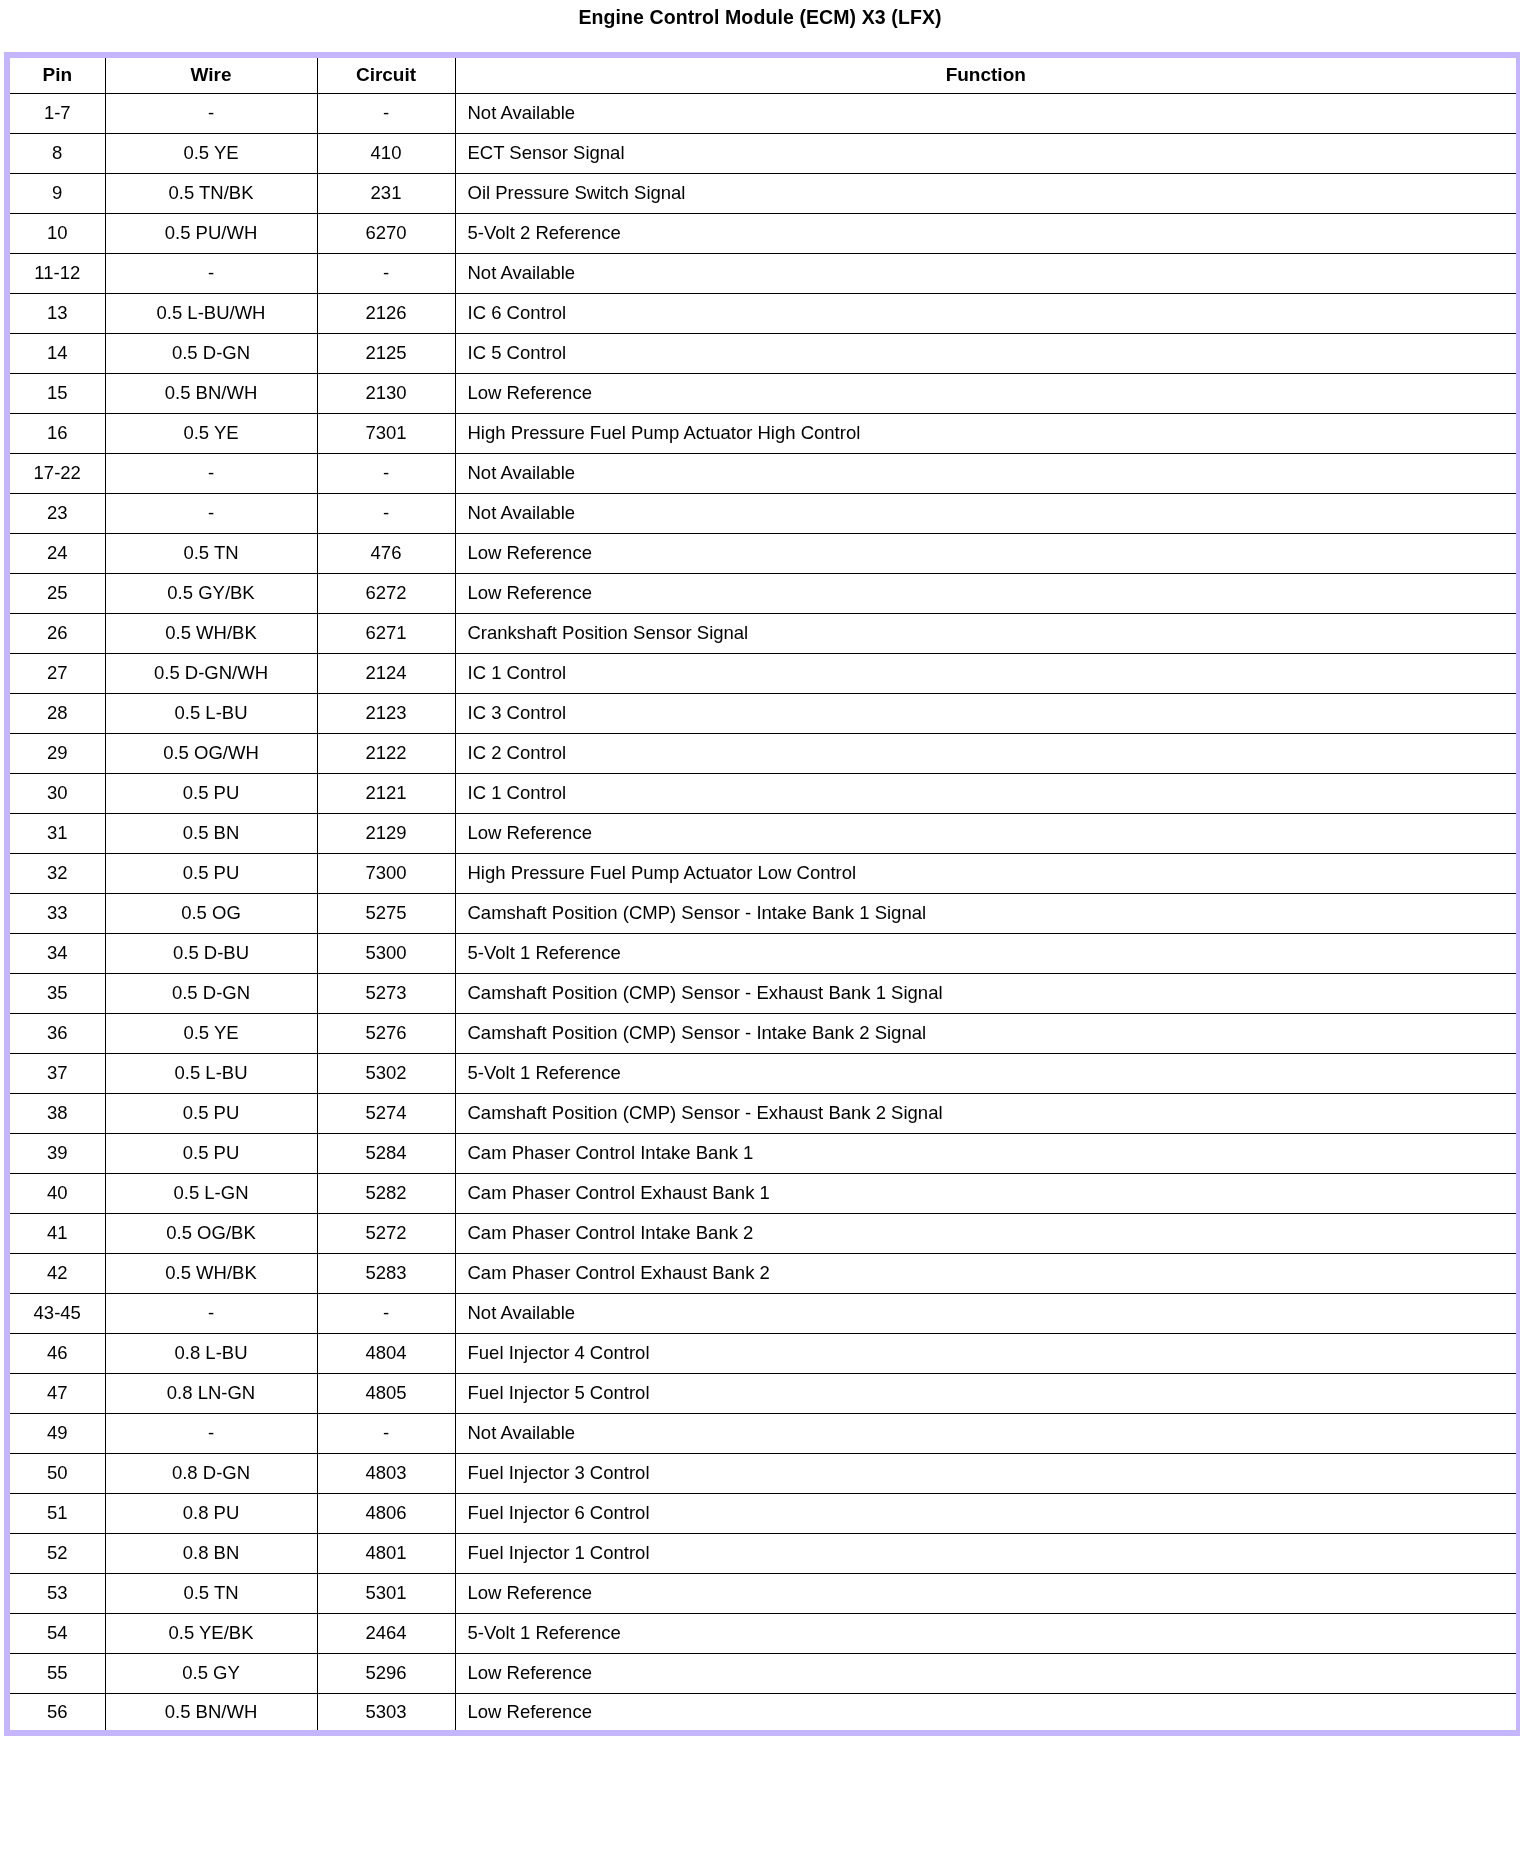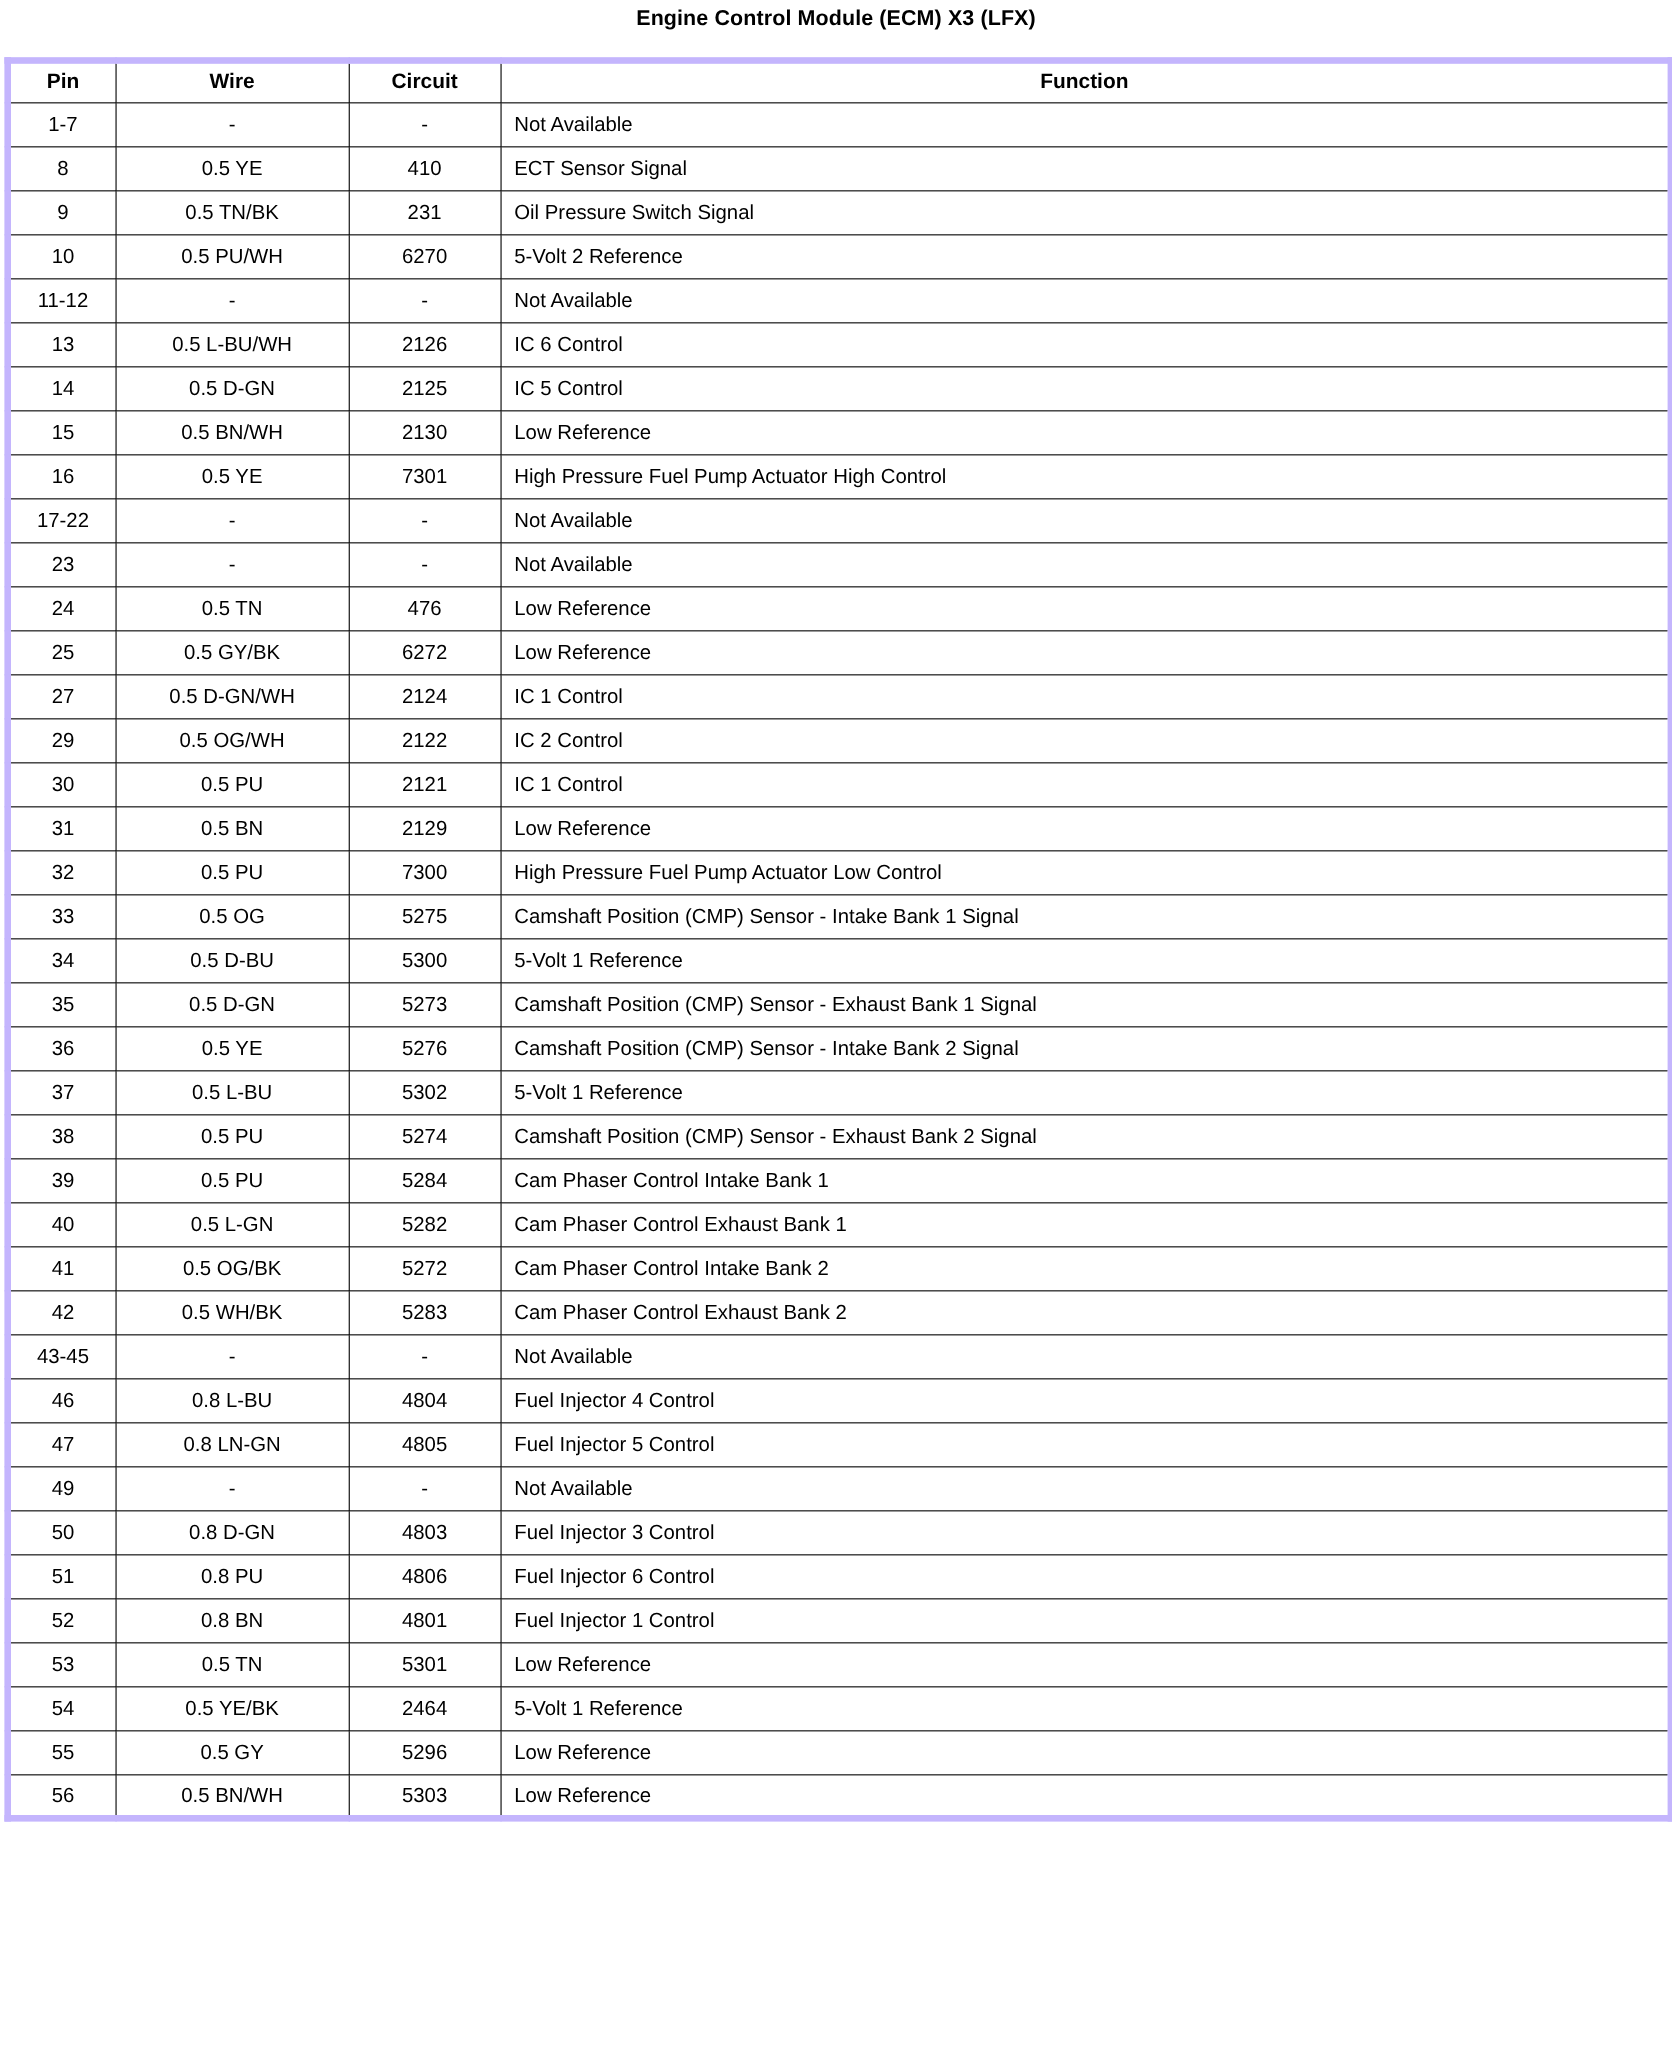--- a/index.html
+++ b/index.html
@@ -163,26 +163,38 @@
             <td class="circ">476</td>
             <td class="func">Low Reference</td>
           </tr>
           <tr>
             <td class="pin">25</td>
             <td class="wire">0.5 GY/BK</td>
             <td class="circ">6272</td>
             <td class="func">Low Reference</td>
           </tr>
           <tr>
+            <td class="pin">26</td>
+            <td class="wire">0.5 WH/BK</td>
+            <td class="circ">6271</td>
+            <td class="func">Crankshaft Position Sensor Signal</td>
+          </tr>
+          <tr>
             <td class="pin">27</td>
             <td class="wire">0.5 D-GN/WH</td>
             <td class="circ">2124</td>
             <td class="func">IC 1 Control</td>
           </tr>
           <tr>
+            <td class="pin">28</td>
+            <td class="wire">0.5 L-BU</td>
+            <td class="circ">2123</td>
+            <td class="func">IC 3 Control</td>
+          </tr>
+          <tr>
             <td class="pin">29</td>
             <td class="wire">0.5 OG/WH</td>
             <td class="circ">2122</td>
             <td class="func">IC 2 Control</td>
           </tr>
           <tr>
             <td class="pin">30</td>
             <td class="wire">0.5 PU</td>
             <td class="circ">2121</td>
             <td class="func">IC 1 Control</td>

